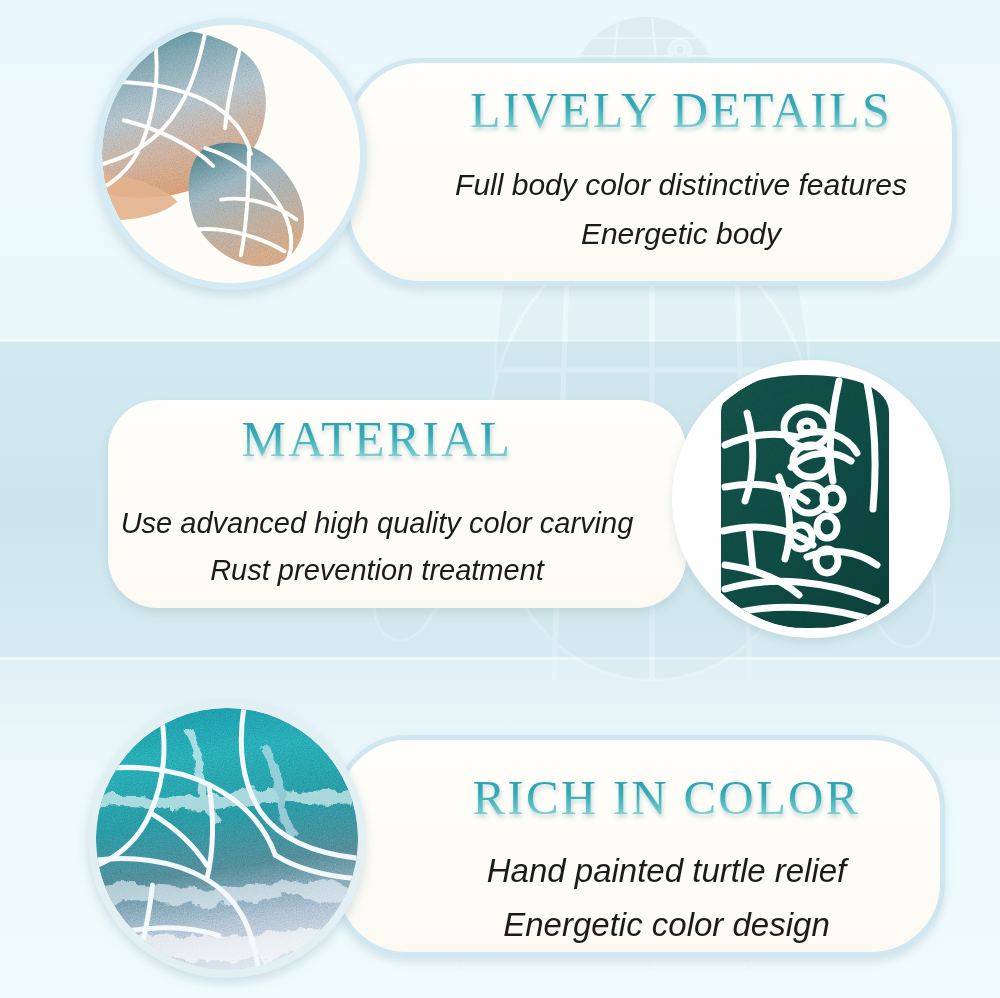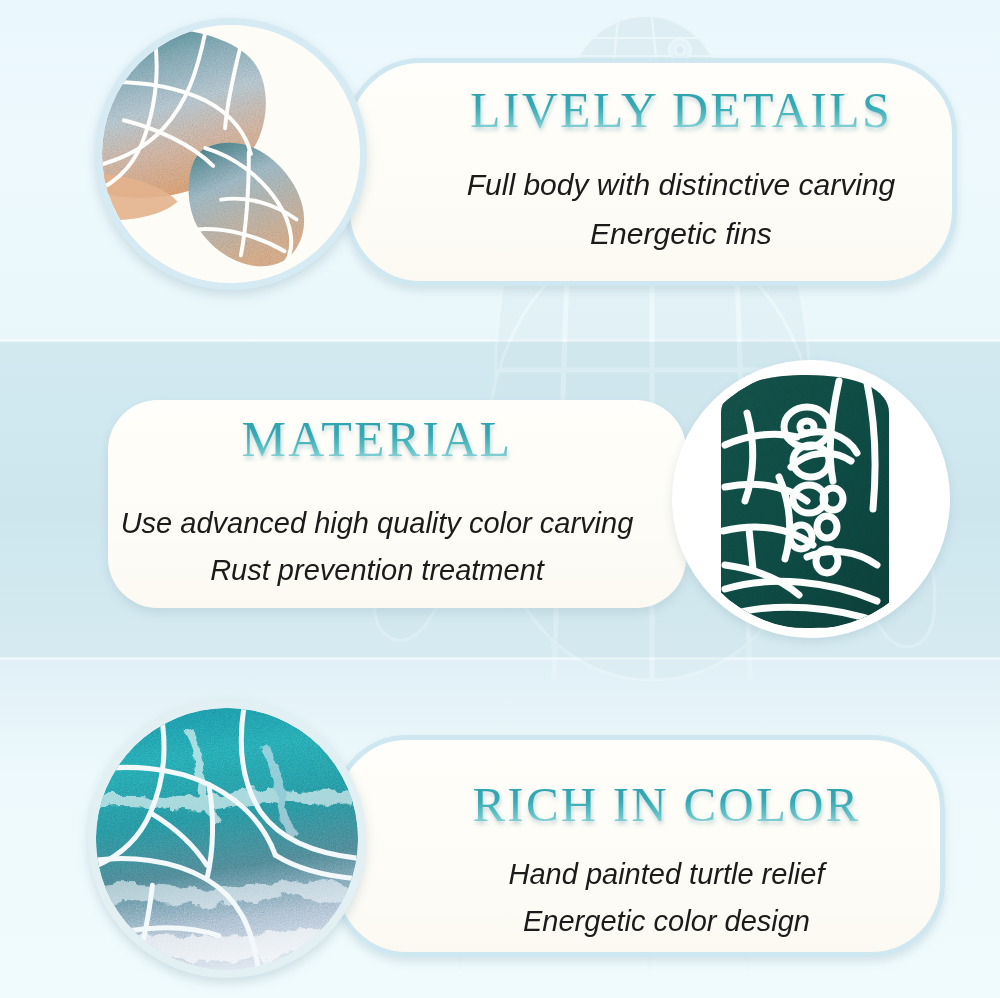--- a/index.html
+++ b/index.html
@@ -65,21 +65,21 @@
   .h-2{font-size:50px;margin-bottom:36px;}
   .h-3{font-size:49px;margin-bottom:22px;margin-top:32px;}
 
   .line{
     font-family:"Liberation Sans", sans-serif;
     font-style:italic;font-weight:400;
     color:#1b1b1b;white-space:nowrap;
   }
   .card-1 .line{font-size:30px;line-height:1.62;}
   .card-2 .line{font-size:29px;line-height:1.62;}
-  .card-3 .line{font-size:29px;line-height:1.62;}
+  .card-3 .line{font-size:33px;line-height:1.62;}
 
   
   .circle{position:absolute;border-radius:50%;overflow:hidden;box-sizing:border-box;}
   .circle .art{position:absolute;inset:0;border-radius:50%;overflow:hidden;}
   .c1{
     left:95px;top:18px;width:272px;height:272px;
     border:7px solid #d5eaf2;background:#fdfcf6;
     box-shadow:0 5px 11px rgba(120,150,165,.28);
   }
   .c2{
@@ -143,22 +143,22 @@
       <g fill="none" stroke="#e6f4f8" stroke-width="4" opacity=".9">
         <path d="M20 280 C60 160 180 60 310 60 C440 60 560 160 600 280"></path>
         <path d="M140 90 L120 280 M310 60 L310 280 M480 90 L500 280"></path>
         <path d="M50 190 L570 190"></path>
       </g>
     </svg>
   </div>
 
   <div class="card card-1">
     <div class="heading h-1">LIVELY DETAILS</div>
-    <div class="line">Full body with distinctive carving</div>
-    <div class="line">Energetic fins</div>
+    <div class="line">Full body color distinctive features</div>
+    <div class="line">Energetic body</div>
   </div>
 
   <div class="circle c1">
     <div class="art">
       <svg viewBox="0 0 260 260" width="100%" height="100%" preserveAspectRatio="none">
         <defs>
           <linearGradient id="g1" x1="0.25" y1="0" x2="0.55" y2="1">
             <stop offset="0%" stop-color="#4e939b"></stop>
             <stop offset="22%" stop-color="#8fb6c2"></stop>
             <stop offset="48%" stop-color="#c2d3dc"></stop>

